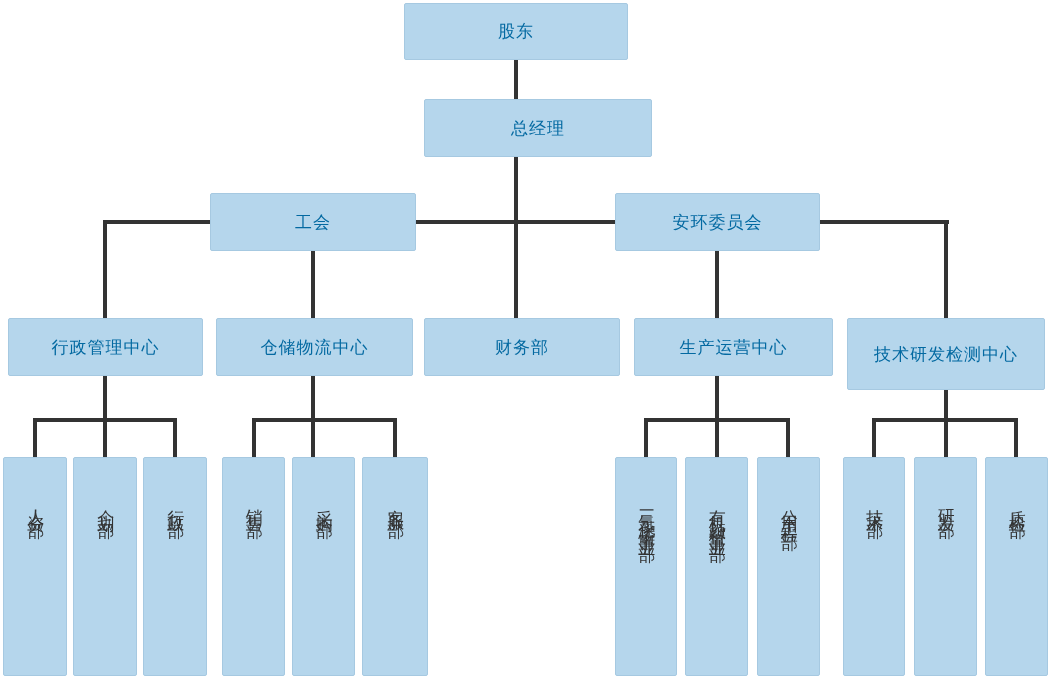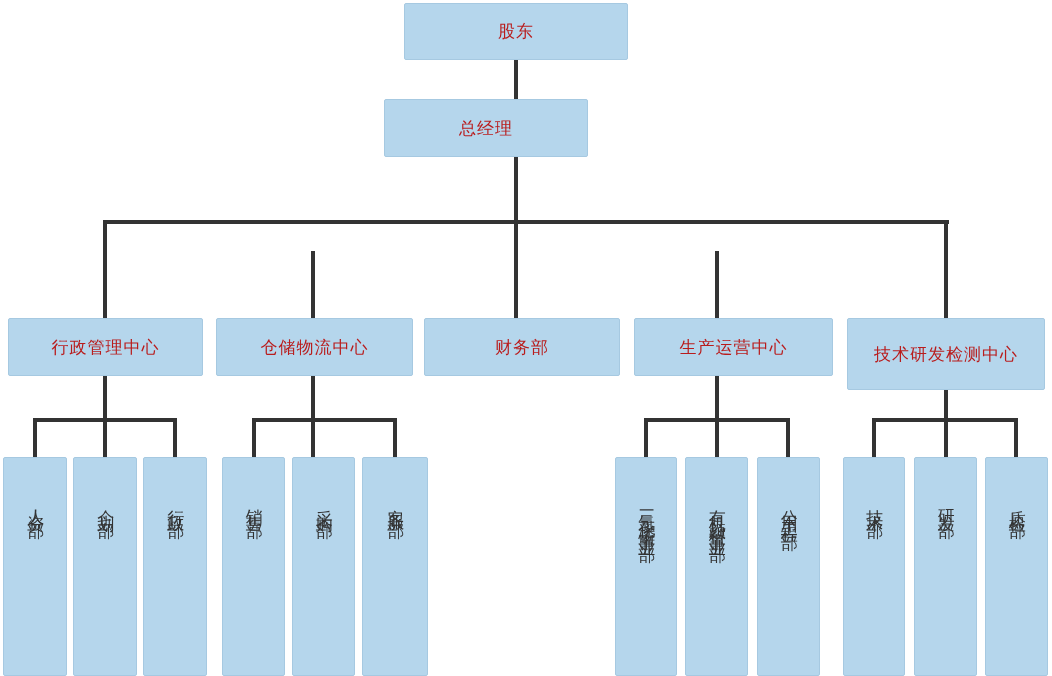--- a/index.html
+++ b/index.html
@@ -14,21 +14,21 @@
   .line {
     position: absolute;
     background: #333333;
   }
   .node {
     position: absolute;
     box-sizing: border-box;
     background: #b5d6ec;
     border: 1px solid #a6c9e1;
     border-radius: 2px;
-    color: #b91c1c;
+    color: #0369a1;
     font-size: 17px;
     display: flex;
     align-items: center;
     justify-content: center;
     text-align: center;
     letter-spacing: 1px;
   }
   .vnode {
     position: absolute;
     box-sizing: border-box;
@@ -76,22 +76,24 @@
   <div class="line" style="left:644px;top:418px;width:146px;height:4px"></div>
   <div class="line" style="left:644px;top:418px;width:4px;height:39px"></div>
   <div class="line" style="left:786px;top:418px;width:4px;height:39px"></div>
 
   <div class="line" style="left:944px;top:376px;width:4px;height:81px"></div>
   <div class="line" style="left:872px;top:418px;width:146px;height:4px"></div>
   <div class="line" style="left:872px;top:418px;width:4px;height:39px"></div>
   <div class="line" style="left:1014px;top:418px;width:4px;height:39px"></div>
 
   <div class="node" style="left:404px;top:3px;width:224px;height:57px">股东</div>
-  <div class="node" style="left:384px;top:99px;width:204px;height:58px">总经理</div>
+  <div class="node" style="left:424px;top:99px;width:228px;height:58px">总经理</div>
 
+  <div class="node" style="left:210px;top:193px;width:206px;height:58px">工会</div>
+  <div class="node" style="left:615px;top:193px;width:205px;height:58px">安环委员会</div>
 
   <div class="node" style="left:216px;top:318px;width:197px;height:58px">仓储物流中心</div>
   <div class="node" style="left:8px;top:318px;width:195px;height:58px">行政管理中心</div>
   <div class="node" style="left:634px;top:318px;width:199px;height:58px">生产运营中心</div>
   <div class="node" style="left:424px;top:318px;width:196px;height:58px">财务部</div>
   <div class="node" style="left:847px;top:318px;width:198px;height:72px">技术研发检测中心</div>
 
   <div class="vnode" style="left:3px;top:457px;width:64px;height:219px">
       <span class="vtext">人资部</span>
     </div>

